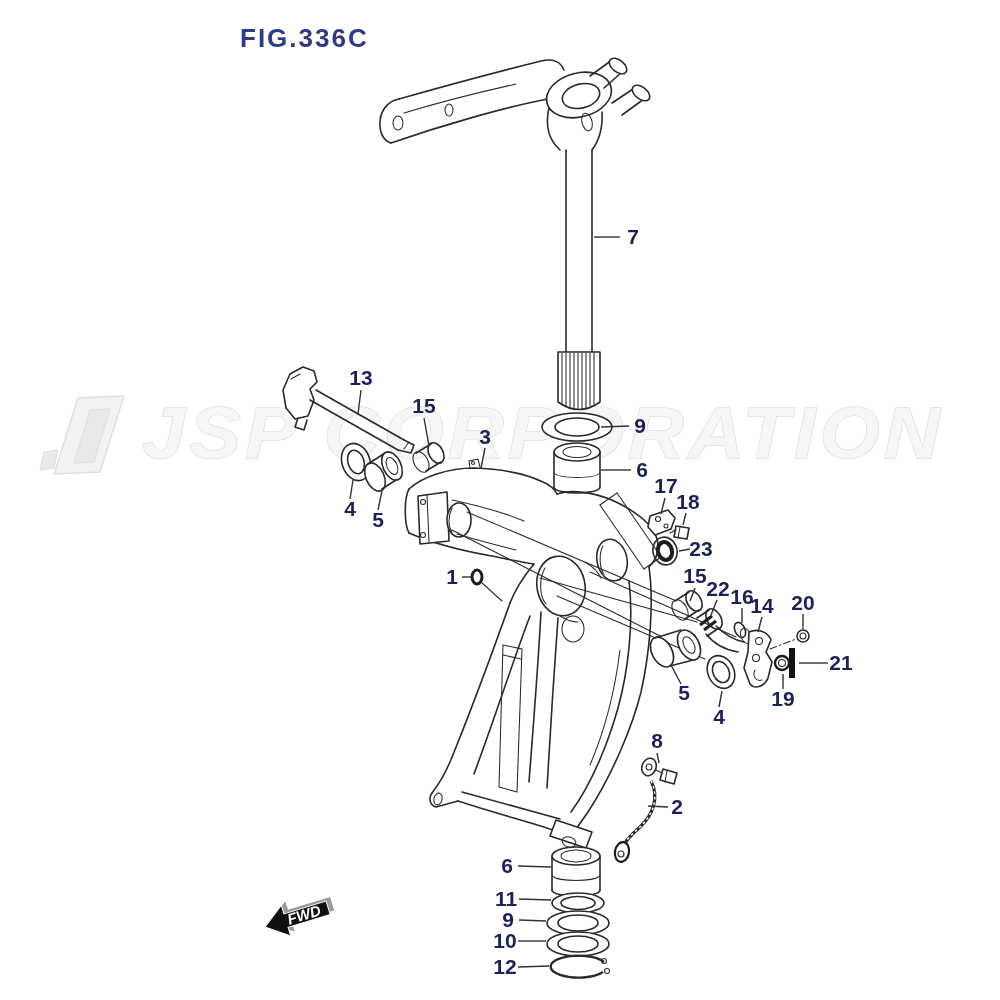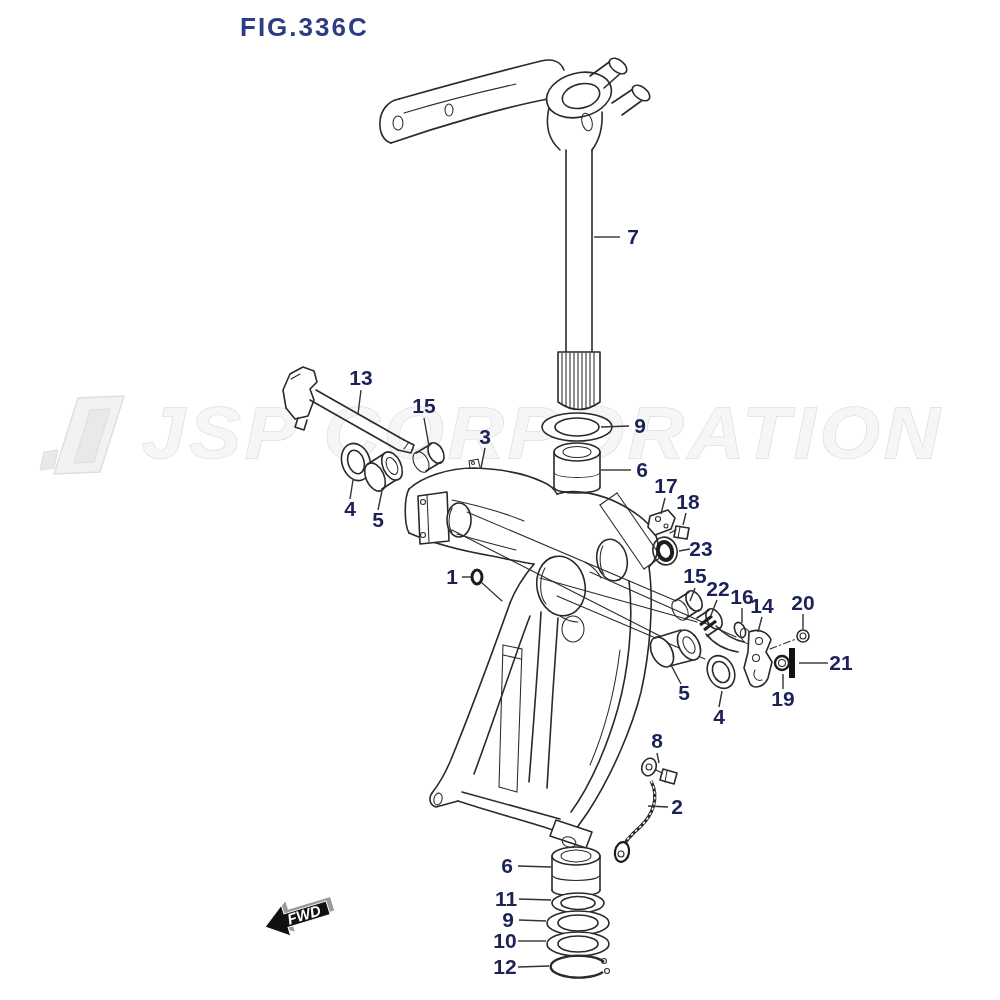--- a/index.html
+++ b/index.html
@@ -1,18 +1,18 @@
 <!DOCTYPE html>
 <html style="--title: #2e3c84; --label: #1c2258;"><head>
 <meta charset="utf-8">
 <style>
   html,body{margin:0;padding:0;background:#ffffff;}
   #stage{position:relative;width:1000px;height:1000px;background:#ffffff;overflow:hidden;
          font-family:"Liberation Sans",sans-serif;}
-  #figure-title{position:absolute;left:240px;top:12px;font-size:26px;font-weight:600;
+  #figure-title{position:absolute;left:240px;top:23px;font-size:26px;font-weight:600;
                 letter-spacing:2px;color:var(--title,#2e3c84);}
   svg{position:absolute;left:0;top:0;}
   .ln{stroke:#2a2a2a;stroke-width:1.6;fill:none;stroke-linecap:round;stroke-linejoin:round;}
   .thin{stroke:#2a2a2a;stroke-width:1.05;fill:none;stroke-linecap:round;}
   .wht{fill:#ffffff;}
   .callout-num{font:700 21px "Liberation Sans",sans-serif;fill:var(--label,#1c2258);text-anchor:middle;}
   .leader{stroke:#333333;stroke-width:1.4;}
   .wm-text{font:700 italic 72px "Liberation Sans",sans-serif;fill:#f6f6f6;stroke:#dedede;
            stroke-width:1.4;paint-order:stroke;letter-spacing:4px;}
   .wm-shape{fill:#f2f2f2;stroke:#dedede;stroke-width:1.4;}

